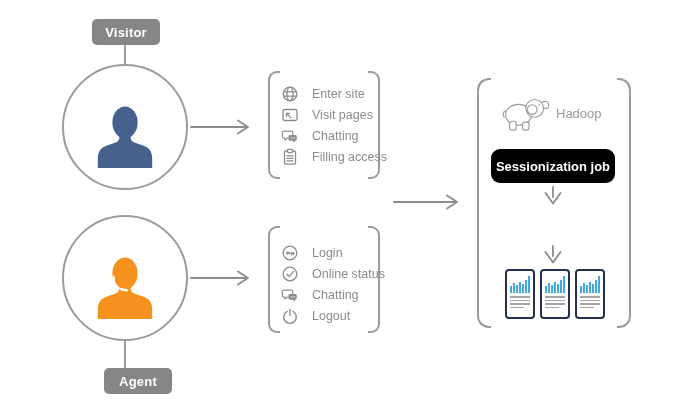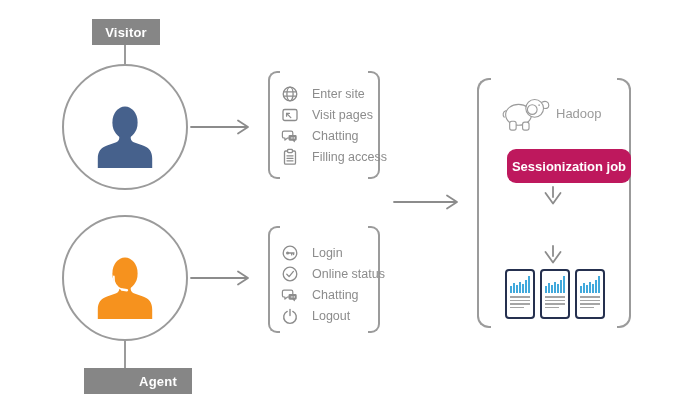--- a/index.html
+++ b/index.html
@@ -2,21 +2,21 @@
 <html><head>
 <meta charset="utf-8">
 <style>
   html,body{margin:0;padding:0;background:#ffffff;}
   .canvas{
     position:relative;width:700px;height:411px;background:#ffffff;
     font-family:"Liberation Sans", sans-serif;overflow:hidden;
   }
   
   .tag{
-    position:absolute;width:68px;height:26px;background:#868686;border-radius:0;
+    position:absolute;width:68px;height:26px;background:#868686;border-radius:5px;
     color:#fff;font-weight:bold;font-size:13px;display:flex;align-items:center;justify-content:center;
     letter-spacing:.2px;
   }
   .connector{position:absolute;width:2px;background:#9B9B9B;}
   
   .avatar-circle{
     position:absolute;width:126px;height:126px;border:2.5px solid #9B9B9B;border-radius:50%;
     box-sizing:border-box;display:flex;align-items:flex-end;justify-content:center;background:#fff;
   }
   .avatar-circle svg{margin-bottom:18px;}
@@ -31,24 +31,23 @@
   .acts{position:absolute;display:flex;flex-direction:column;justify-content:space-between;}
   .row{display:flex;align-items:center;gap:13px;height:22px;}
   .row .lbl{font-size:12.5px;color:#8C8C8C;white-space:nowrap;}
   .ic{flex:0 0 18px;}
   
   .arrow{position:absolute;}
   .arrow svg{display:block;}
   
   .hadoop-label{position:absolute;font-size:13px;color:#9B9B9B;}
   .job{
-    position:absolute;left:491px;width:124px;height:34px;background:#be185d;border-radius:9px;
+    position:absolute;left:491px;width:124px;height:34px;background:#000000;border-radius:9px;
     color:#fff;font-weight:bold;font-size:13px;display:flex;align-items:center;justify-content:center;
     white-space:nowrap;
-    margin-left:16px;
   }
   
   .doc{
     position:absolute;width:30px;height:50px;background:#fff;border:2px solid #25304F;border-radius:4px;
     box-sizing:border-box;display:flex;flex-direction:column;align-items:center;padding-top:4px;
   }
   .doc .chart{display:flex;align-items:flex-end;gap:1px;height:18px;}
   .doc .chart i{display:block;width:2px;background:#41A9DC;}
   .doc .lines{margin-top:3px;width:20px;}
   .doc .lines i{display:block;height:1.5px;background:#A5A5A5;margin-bottom:2px;width:100%;}
@@ -123,21 +122,21 @@
   <div class="avatar-circle" style="left:62px;top:215px;">
     <svg width="68" height="66" viewBox="0 0 70 64">
       <ellipse cx="35" cy="17" rx="13" ry="16.5" fill="#F6921E"></ellipse>
       <path d="M29,31 c0.6,3 -0.4,5.2 -3,6.4 l-9.5,3.4 c-6.5,2.3 -9.5,6.4 -9.5,13.4 V64 h56 v-9.8 c0,-7 -3,-11.1 -9.5,-13.4 L44,37.4 c-2.6,-1.2 -3.6,-3.4 -3,-6.4 z" fill="#F6921E"></path>
       <path d="M23.5,20 c-0.5,7 2.5,11.5 8.5,13.5" stroke="#fff" stroke-width="1.8" fill="none" stroke-linecap="round"></path>
       <line x1="32" y1="33.6" x2="37" y2="34.2" stroke="#fff" stroke-width="2.6" stroke-linecap="round"></line>
     </svg>
   </div>
 
   <div class="connector" style="left:124px;top:341px;height:27px;"></div>
-  <div class="tag" style="left:84px;top:368px;padding-left:40px;">
+  <div class="tag" style="left:104px;top:368px;">
     <span>Agent</span>
   </div>
 
   <div class="arrow" style="left:190px;top:270px;">
     <svg width="66" height="16" viewBox="0 0 66 16" fill="none" stroke="#8C8C8C" stroke-width="1.8" stroke-linecap="round" stroke-linejoin="round">
       <line x1="1" y1="8" x2="57" y2="8"></line>
         <polyline points="48,1.5 58,8 48,14.5"></polyline>
     </svg>
   </div>
 

